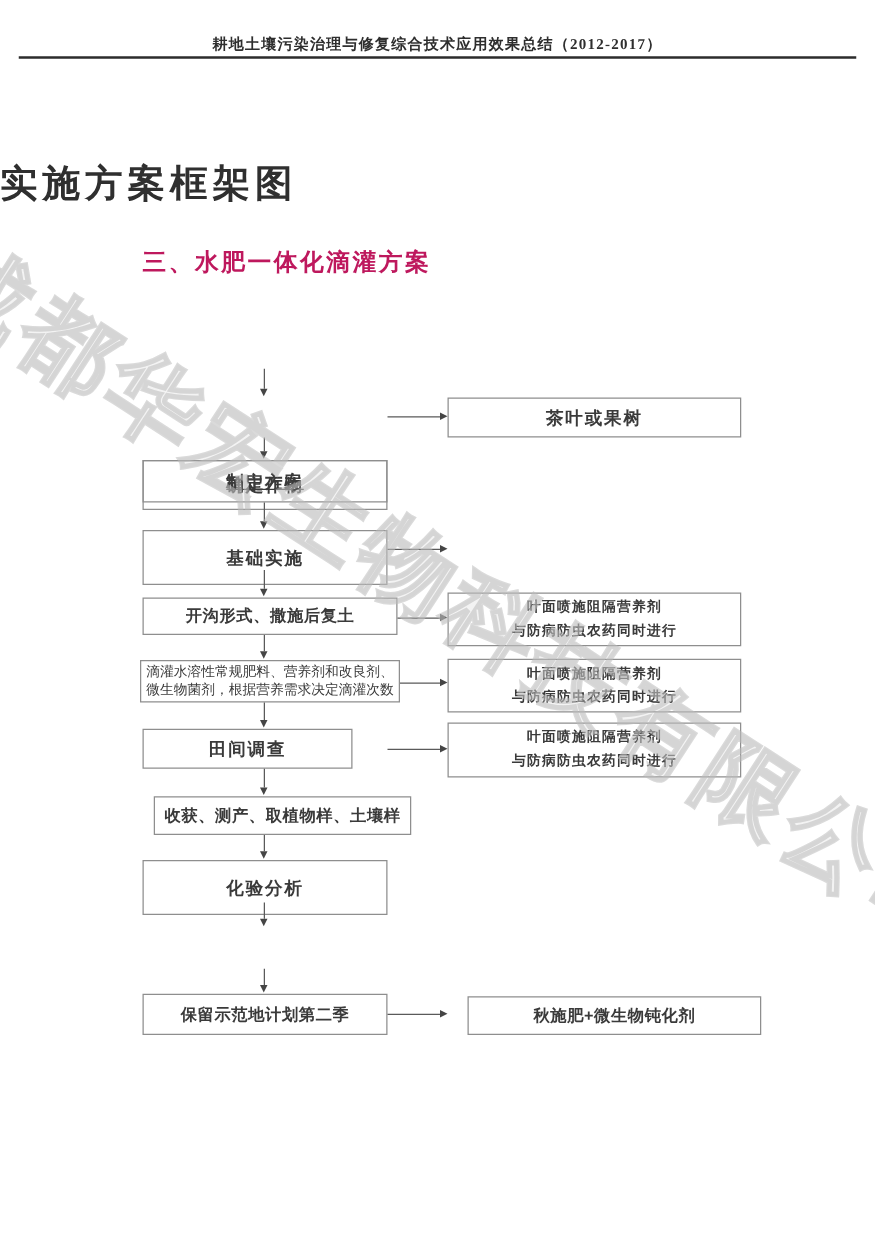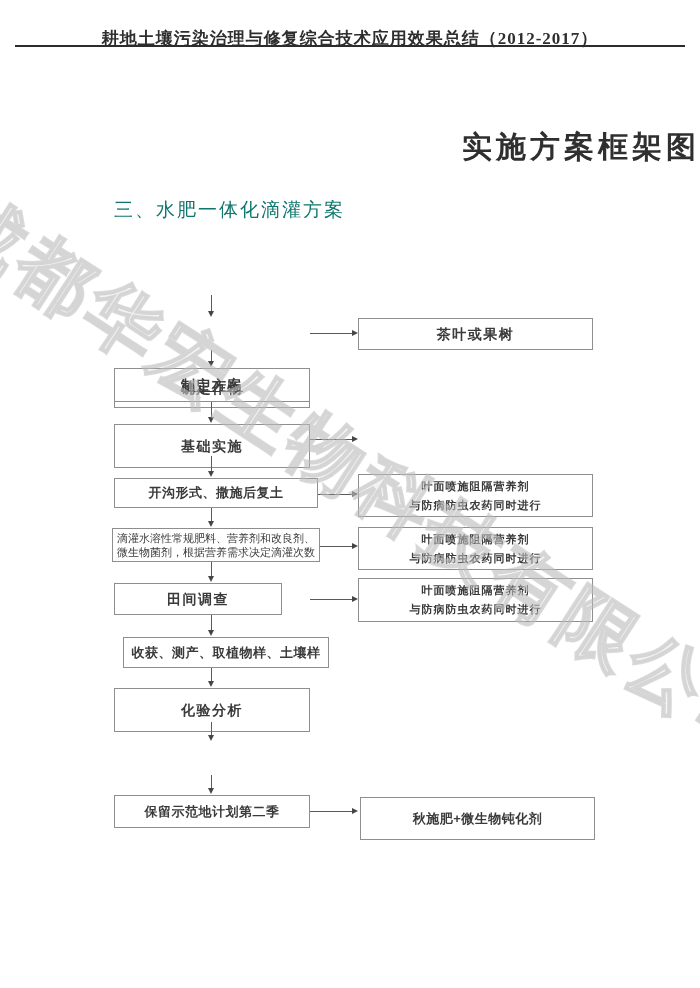--- a/index.html
+++ b/index.html
@@ -4,30 +4,30 @@
 <style>
   html,body{margin:0;padding:0;background:#888;}
   *{box-sizing:border-box;}
   .page{
     position:relative;width:700px;height:988px;margin:0 auto;background:#ffffff;
     font-family:"Liberation Sans","DejaVu Sans",sans-serif;color:#383838;overflow:hidden;
   }
   .header-text{
     position:absolute;top:27px;left:0;right:0;text-align:center;
     font-family:"Liberation Serif","DejaVu Serif",serif;
-    font-size:17px;font-weight:bold;color:#2e2e2e;letter-spacing:1px;
+    font-size:12px;font-weight:bold;color:#2e2e2e;letter-spacing:1px;
   }
   .header-rule{position:absolute;top:45px;left:15px;width:670px;height:2px;background:#2c2c2c;}
   .doc-title{
-    position:absolute;top:127px;left:0;right:0;text-align:right;
+    position:absolute;top:127px;left:0;right:0;text-align:left;
     font-size:30px;font-weight:bold;color:#2f2f2f;letter-spacing:4px;
   }
   .section-heading{
     position:absolute;top:197px;left:114px;
-    font-size:19px;font-weight:normal;color:#0f766e;letter-spacing:2px;
+    font-size:19px;font-weight:bold;color:#be185d;letter-spacing:2px;
   }
   .fbox{
     position:absolute;border:1.4px solid #8e8e8e;background:transparent;
     display:flex;align-items:center;justify-content:center;text-align:center;
     font-size:14px;font-weight:bold;color:#3a3a3a;letter-spacing:1.5px;line-height:1.35;
   }
   .fbox.tight{font-size:13px;letter-spacing:0.5px;}
   .fbox.small{font-size:11px;letter-spacing:0;line-height:14px;font-weight:normal;}
   .fbox.two{font-size:11px;letter-spacing:1px;line-height:19px;}
   .v-arrow{position:absolute;width:1.2px;background:#5a5a5a;}
@@ -86,21 +86,21 @@
       <span>叶面喷施阻隔营养剂</span><br>
       <span>与防病防虫农药同时进行</span>
     </span>
   </div>
   <div class="fbox two" style="left:358px;top:578px;width:235px;height:44px;">
     <span>
       <span>叶面喷施阻隔营养剂</span><br>
       <span>与防病防虫农药同时进行</span>
     </span>
   </div>
-  <div class="fbox tight" style="left:360px;top:797px;width:235px;height:43px;">秋施肥+微生物钝化剂</div>
+  <div class="fbox tight" style="left:374px;top:797px;width:235px;height:31px;">秋施肥+微生物钝化剂</div>
 
   <div class="v-arrow" style="left:211px;top:295px;height:16px;"></div>
   <div class="v-arrow" style="left:211px;top:350px;height:11px;"></div>
   <div class="v-arrow" style="left:211px;top:402px;height:15px;"></div>
   <div class="v-arrow" style="left:211px;top:456px;height:15px;"></div>
   <div class="v-arrow" style="left:211px;top:508px;height:13px;"></div>
   <div class="v-arrow" style="left:211px;top:562px;height:14px;"></div>
   <div class="v-arrow" style="left:211px;top:615px;height:15px;"></div>
   <div class="v-arrow" style="left:211px;top:668px;height:13px;"></div>
   <div class="v-arrow" style="left:211px;top:722px;height:13px;"></div>

